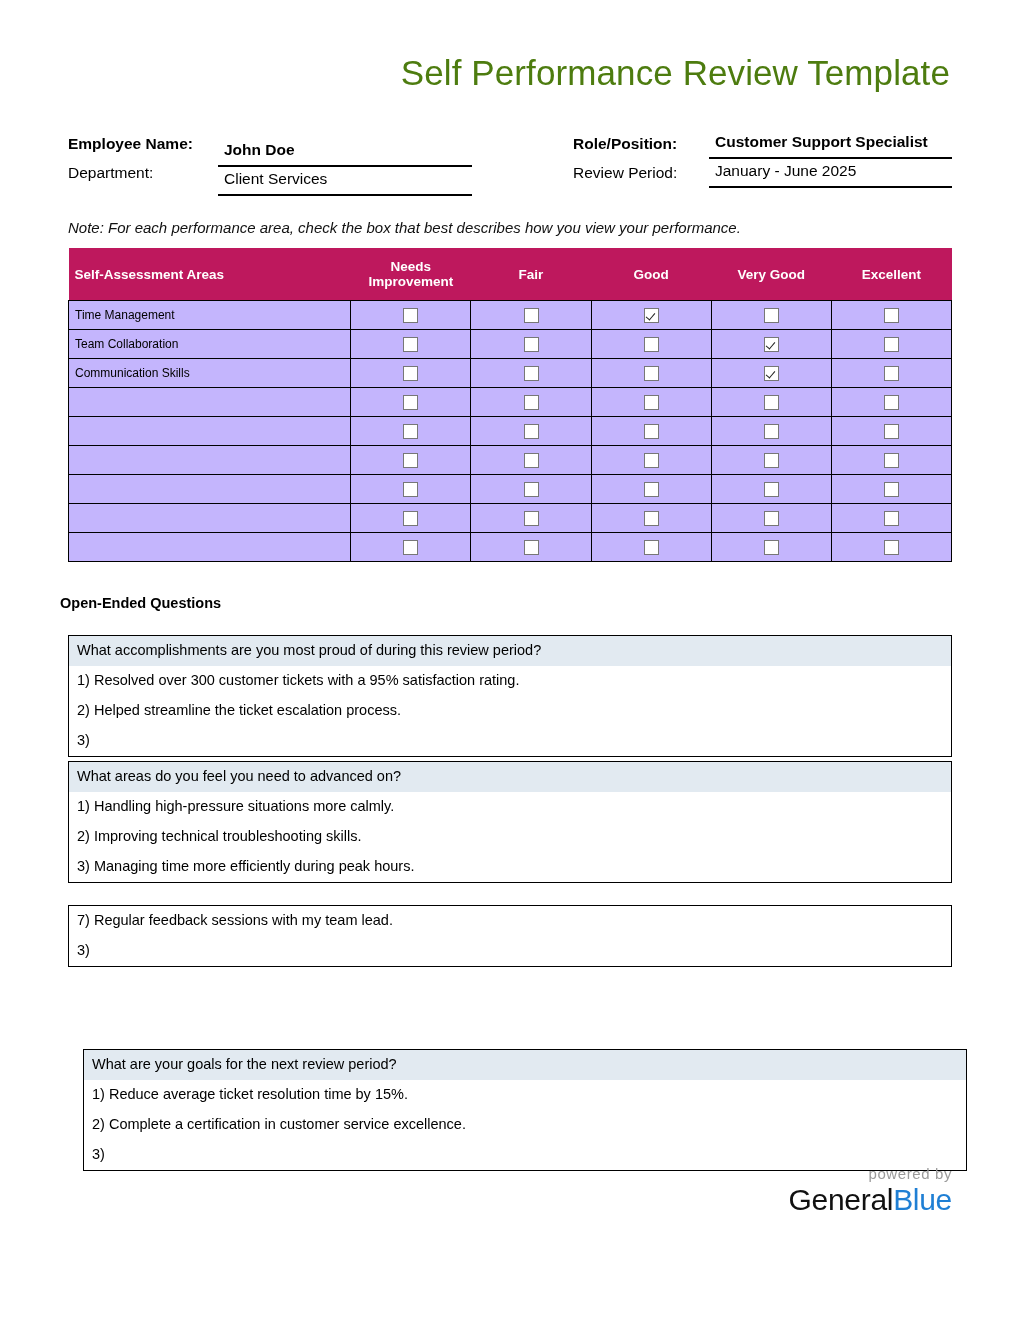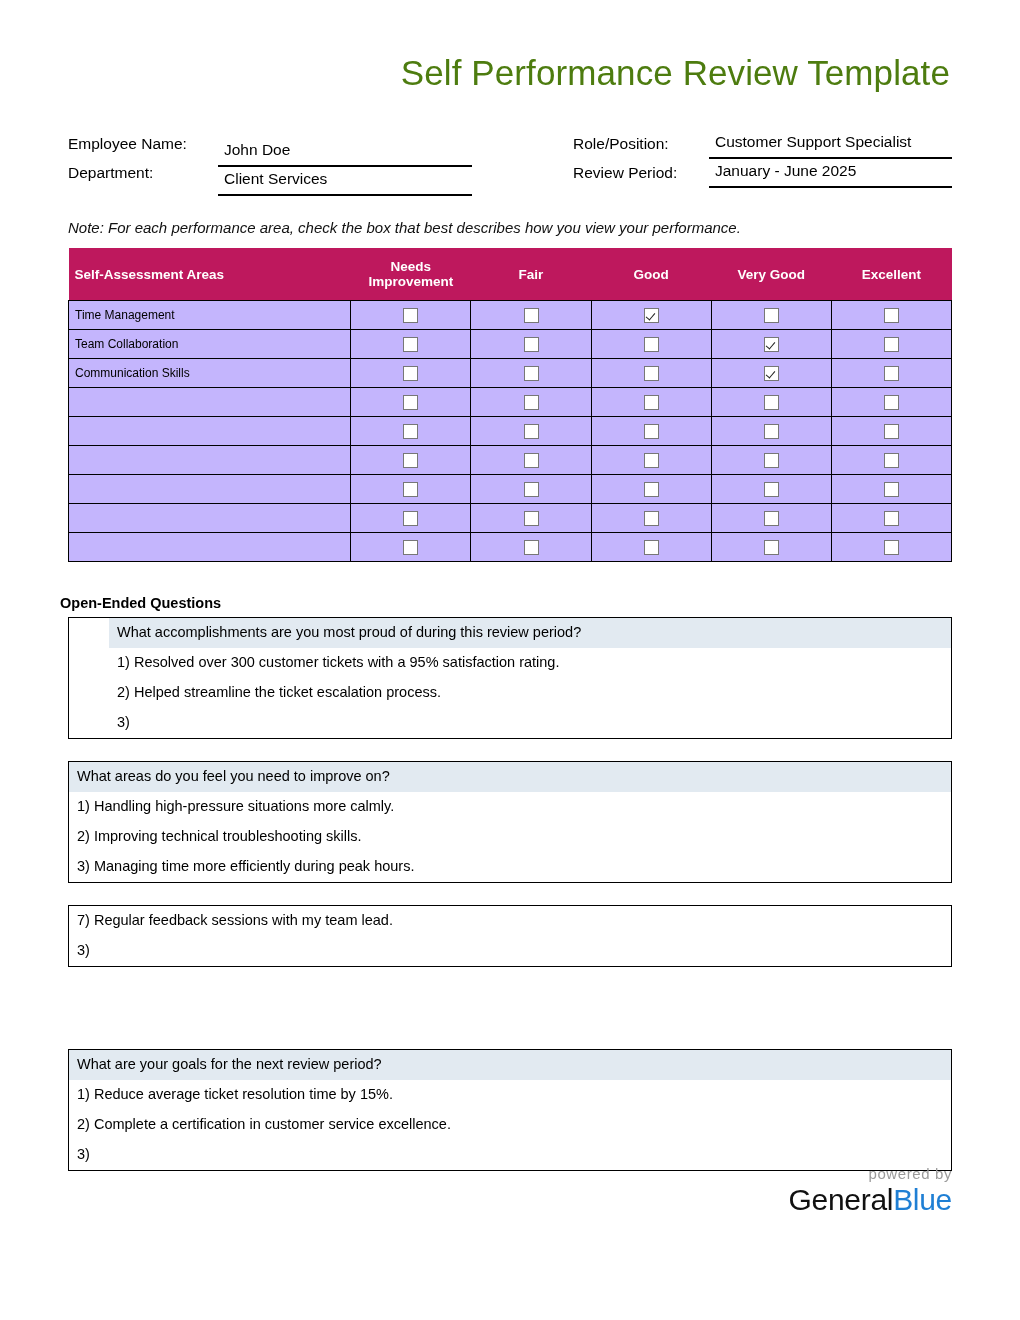--- a/index.html
+++ b/index.html
@@ -43,21 +43,21 @@
     left: 68px;
     top: 130px;
     width: 884px;
     height: 66px;
   }
   .meta-row {
     position: absolute;
     height: 30px;
     width: 100%;
   }
-  .meta-row.r1 { top: 0px; }
+  .meta-row.r1 { top: 0px; font-weight: bold; }
   .meta-row.r2 { top: 29px; }
 
   .meta-label {
     position: absolute;
     font-size: 15.5px;
     color: #000;
     line-height: 22px;
     white-space: nowrap;
   }
   .meta-value {
@@ -174,24 +174,24 @@
     padding: 6px 8px 7px 8px;
     line-height: 17px;
   }
   .qblock .q-ans {
     font-size: 14.5px;
     color: #000;
     padding: 6px 8px 7px 8px;
     line-height: 17px;
     background: #ffffff;
   }
-  #qblock-0 { top: 617px; padding-left: 40px; }
+  #qblock-0 { top: 635px; }
   #qblock-1 { top: 761px; }
   #qblock-2 { top: 905px; }
-  #qblock-3 { top: 1049px; }
+  #qblock-3 { top: 1049px; margin-left: 15px; }
 
   
   .logo {
     position: absolute;
     right: 68px;
     top: 1166px;
     text-align: right;
     line-height: 1;
   }
   .logo .powered {
@@ -330,21 +330,21 @@
 
   <div class="oe-title">Open-Ended Questions</div>
 
   <div class="qblock" id="qblock-0">
       <div class="q-head">What accomplishments are you most proud of during this review period?</div>
       <div class="q-ans">1) Resolved over 300 customer tickets with a 95% satisfaction rating.</div>
       <div class="q-ans">2) Helped streamline the ticket escalation process.</div>
       <div class="q-ans">3)</div>
     </div>
   <div class="qblock" id="qblock-1">
-      <div class="q-head">What areas do you feel you need to improve on?</div>
+      <div class="q-head">What areas do you feel you need to advanced on?</div>
       <div class="q-ans">1) Handling high-pressure situations more calmly.</div>
       <div class="q-ans">2) Improving technical troubleshooting skills.</div>
       <div class="q-ans">3) Managing time more efficiently during peak hours.</div>
     </div>
   <div class="qblock" id="qblock-2">
       <div class="q-ans">7) Regular feedback sessions with my team lead.</div>
       <div class="q-ans">3)</div>
     </div>
   <div class="qblock" id="qblock-3">
       <div class="q-head">What are your goals for the next review period?</div>

